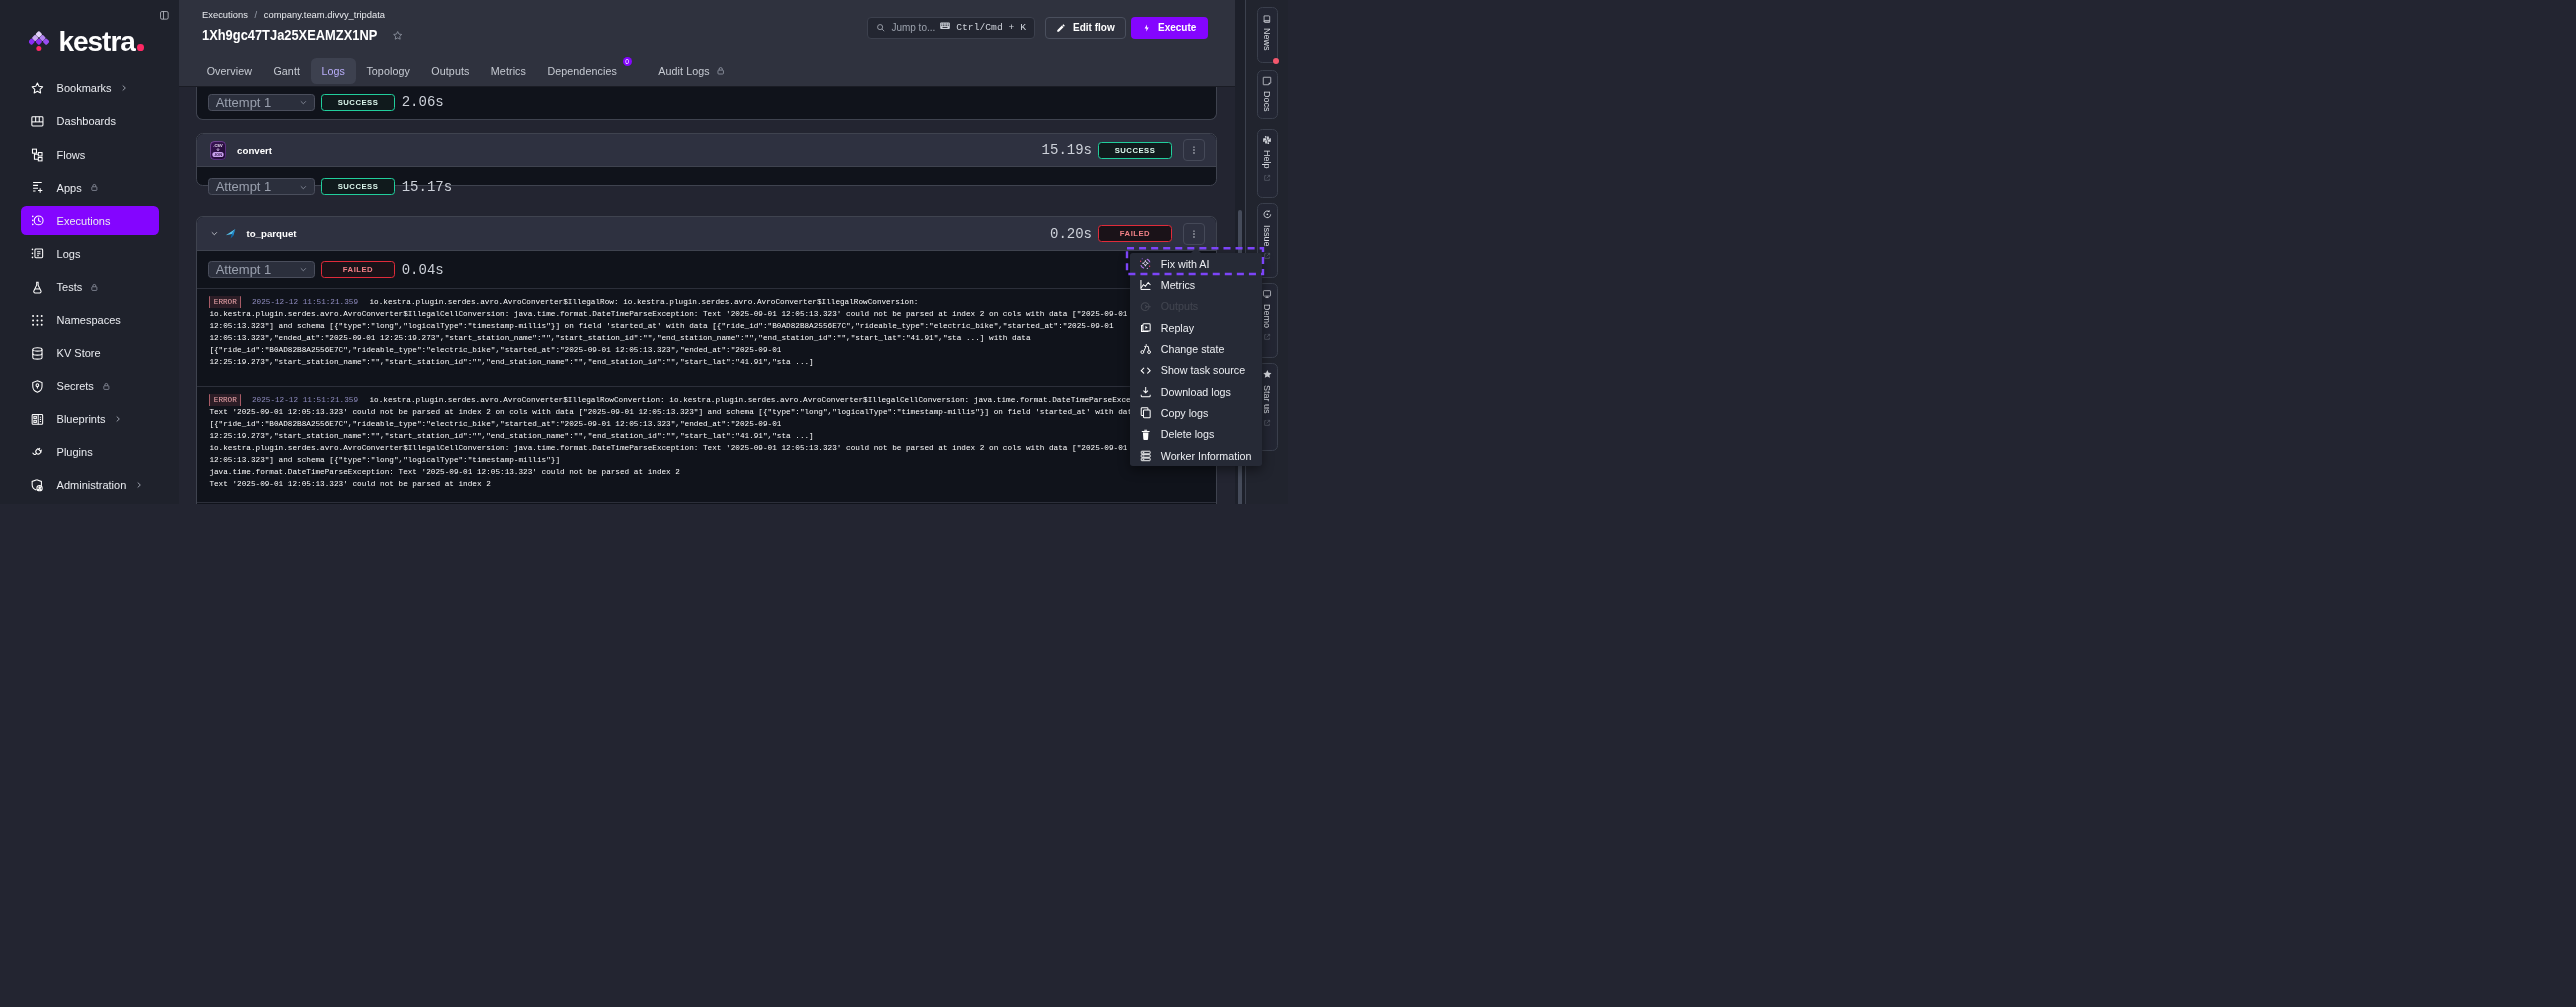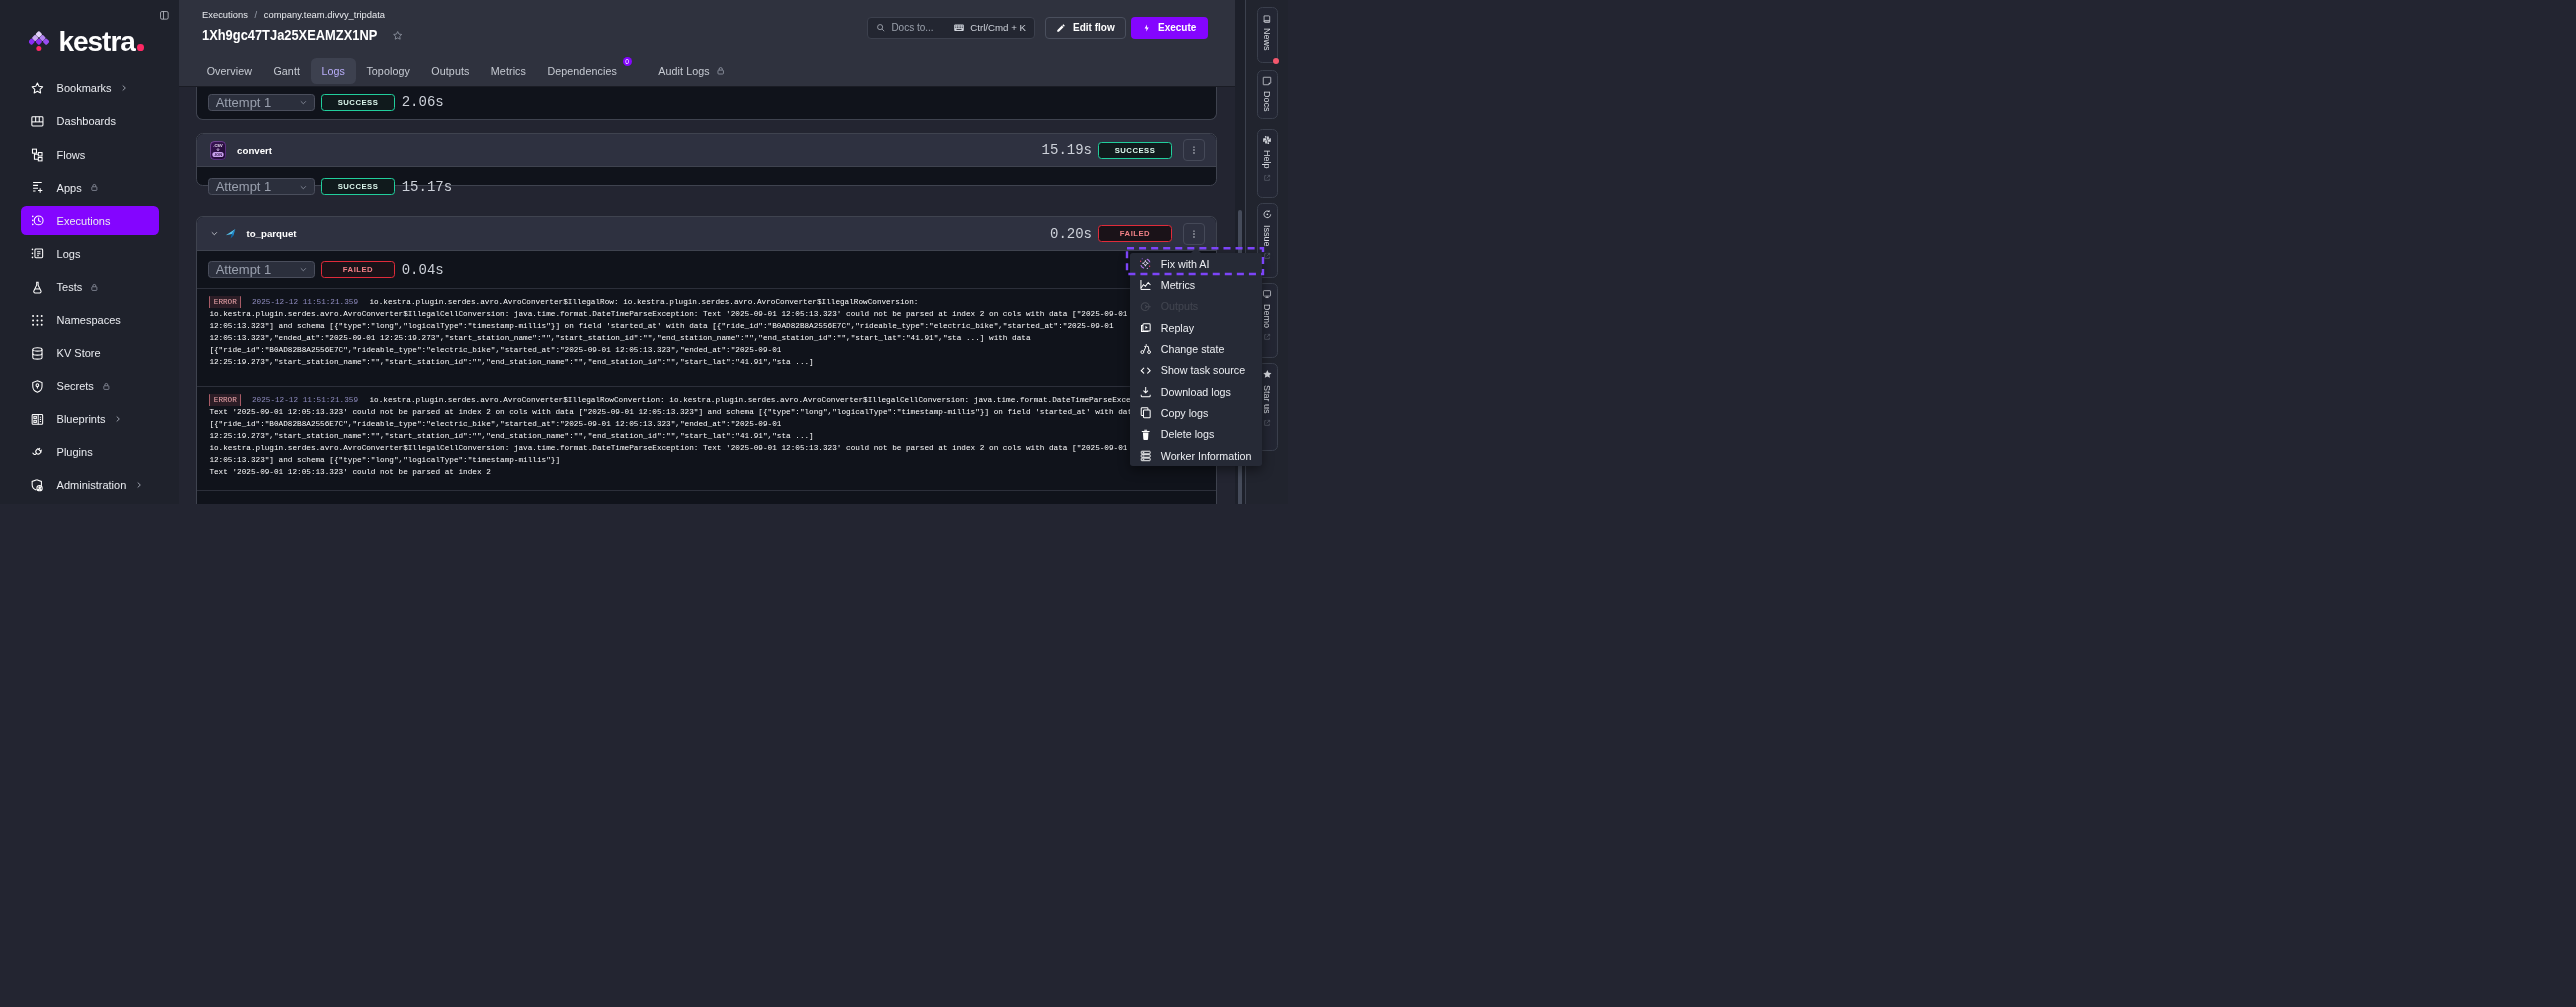--- a/index.html
+++ b/index.html
@@ -207,22 +207,22 @@
             <rect x="5" y="10.5" width="14" height="10" rx="2"></rect>
             <path d="M8 10.5V8a4 4 0 018 0v2.5"></path>
           </svg>
       </div>
     </div>
     <div class="jumpbox">
       <svg width="9.4" height="9.4" viewBox="0 0 24 24" fill="none" stroke="#aeb3be" stroke-width="2" style="margin:0 6px 0 8px;">
           <circle cx="10.5" cy="10.5" r="6.5"></circle>
           <line x1="15.5" y1="15.5" x2="21" y2="21"></line>
         </svg>
-      <span>Docs to...</span>
-      <span style="margin-left:auto;display:flex;align-items:center;color:#ced2da;font-size:9.7px;">
+      <span>Jump to...</span>
+      <span style="margin-left:auto;display:flex;color:#ced2da;font-size:9.7px;font-family:Liberation Mono, monospace;">
       <svg width="10" height="7.4" viewBox="0 0 26 18" style="margin-right:6px;">
             <rect x="0.5" y="0.5" width="25" height="17" rx="2.5" fill="#ced2da"></rect>
             <g fill="#232631">
               <rect x="3.5" y="3.5" width="2.4" height="2.4"></rect>
               <rect x="7.7" y="3.5" width="2.4" height="2.4"></rect>
               <rect x="11.9" y="3.5" width="2.4" height="2.4"></rect>
               <rect x="16.1" y="3.5" width="2.4" height="2.4"></rect>
               <rect x="20.3" y="3.5" width="2.4" height="2.4"></rect>
               <rect x="3.5" y="7.7" width="2.4" height="2.4"></rect>
               <rect x="7.7" y="7.7" width="2.4" height="2.4"></rect>
@@ -348,20 +348,21 @@
 <div class="logline">12:25:19.273","start_station_name":"","start_station_id":"","end_station_name":"","end_station_id":"","start_lat":"41.91","sta ...]</div>
 </div>
       <div class="divider"></div>
       <div style="padding:7px 0 11.4px 12.4px;">
 <div class="logline" style="display:flex;align-items:center;height:12px;"><span class="errbadge">ERROR</span><span class="ts">2025-12-12 11:51:21.359</span><span>io.kestra.plugin.serdes.avro.AvroConverter$IllegalRowConvertion: io.kestra.plugin.serdes.avro.AvroConverter$IllegalCellConversion: java.time.format.DateTimeParseException:</span></div>
 <div class="logline">Text '2025-09-01 12:05:13.323' could not be parsed at index 2 on cols with data ["2025-09-01 12:05:13.323"] and schema [{"type":"long","logicalType":"timestamp-millis"}] on field 'started_at' with data</div>
 <div class="logline">[{"ride_id":"B0AD82B8A2556E7C","rideable_type":"electric_bike","started_at":"2025-09-01 12:05:13.323","ended_at":"2025-09-01</div>
 <div class="logline">12:25:19.273","start_station_name":"","start_station_id":"","end_station_name":"","end_station_id":"","start_lat":"41.91","sta ...]</div>
 <div class="logline">io.kestra.plugin.serdes.avro.AvroConverter$IllegalCellConversion: java.time.format.DateTimeParseException: Text '2025-09-01 12:05:13.323' could not be parsed at index 2 on cols with data ["2025-09-01</div>
 <div class="logline">12:05:13.323"] and schema [{"type":"long","logicalType":"timestamp-millis"}]</div>
+<div class="logline">java.time.format.DateTimeParseException: Text '2025-09-01 12:05:13.323' could not be parsed at index 2</div>
 <div class="logline">Text '2025-09-01 12:05:13.323' could not be parsed at index 2</div>
 </div>
       <div class="divider"></div>
     </div>
   </div>
 </div>
 
 <div class="ctx-menu">
   <div class="notch"></div>
   <div class="ctx-item" style="height:21.5px;">

